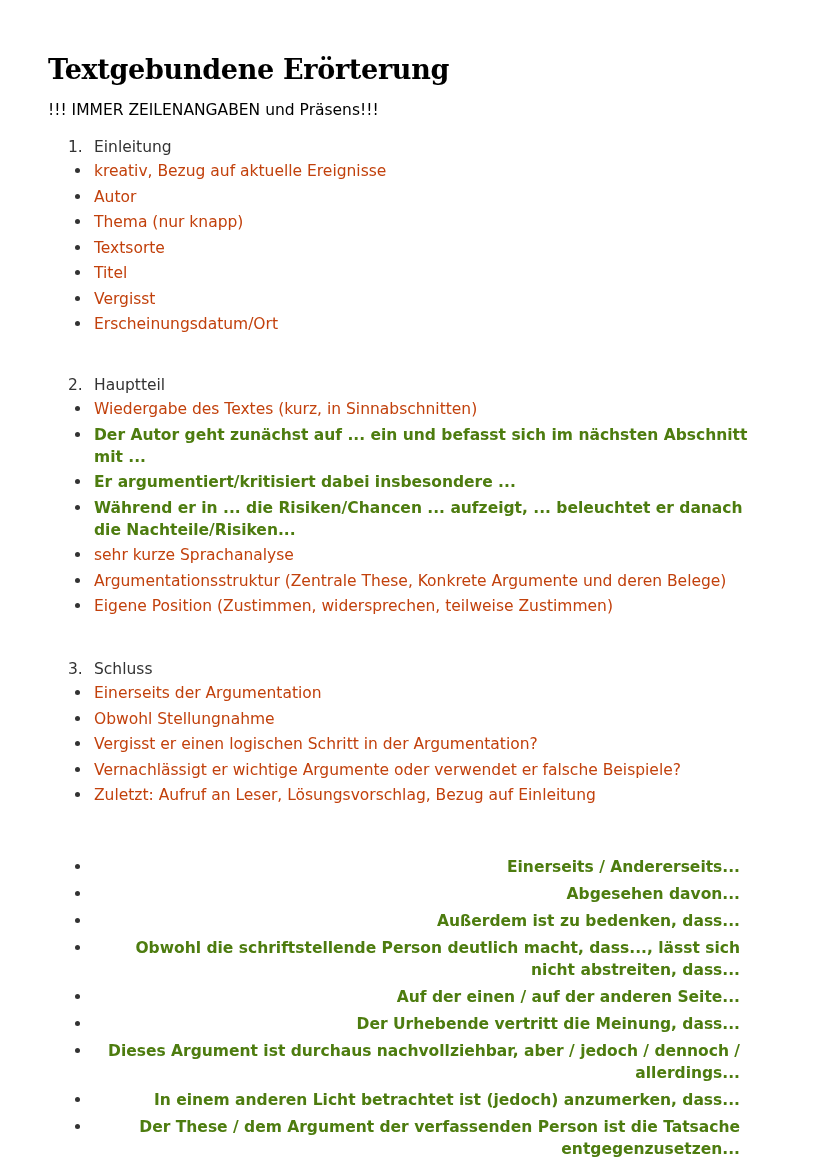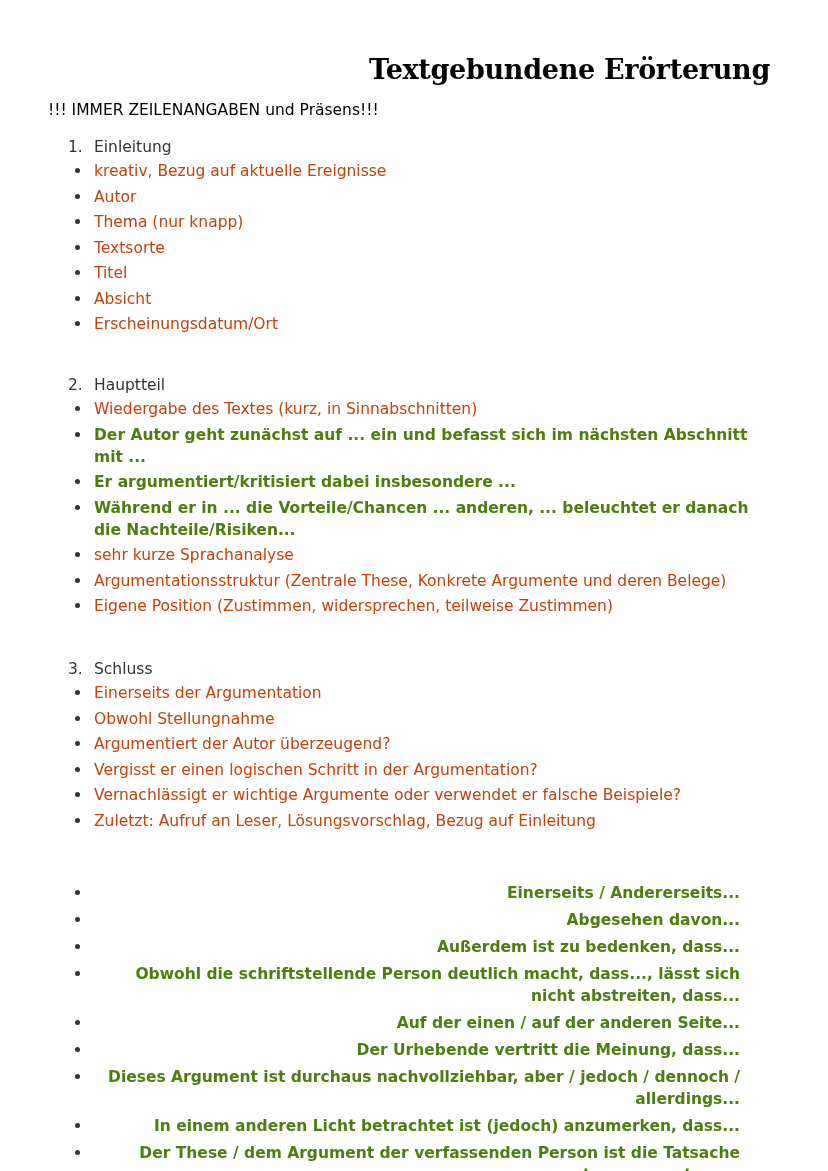--- a/index.html
+++ b/index.html
@@ -21,21 +21,20 @@
     padding: 44px 58px 40px 44px;
     background: #ffffff;
   }
   h1.doc-title {
     font-family: "DejaVu Serif", serif;
     font-weight: bold;
     font-size: 27px;
     letter-spacing: -0.3px;
     margin: 10px 0 0 4px;
     color: #000;
-    text-align: right;
   }
   .subtitle {
     font-family: "DejaVu Sans", sans-serif;
     font-weight: normal;
     font-size: 15.5px;
     margin: 16px 0 0 4px;
     color: #000;
   }
   .block {
     margin-top: 14px;
@@ -108,50 +107,49 @@
     <div class="num-item">
       <span class="num">1.</span>
       <span class="num-text">Einleitung</span>
     </div>
     <ul class="bullets">
       <li>kreativ, Bezug auf aktuelle Ereignisse</li>
       <li>Autor</li>
       <li>Thema (nur knapp)</li>
       <li>Textsorte</li>
       <li>Titel</li>
-      <li>Absicht</li>
+      <li>Vergisst</li>
       <li>Erscheinungsdatum/Ort</li>
     </ul>
   </div>
 
   <div class="block gap-2">
     <div class="num-item">
       <span class="num">2.</span>
       <span class="num-text">Hauptteil</span>
     </div>
     <ul class="bullets">
       <li>Wiedergabe des Textes (kurz, in Sinnabschnitten)</li>
       <li class="bold">Der Autor geht zunächst auf ... ein und befasst sich im nächsten Abschnitt mit ...</li>
       <li class="bold">Er argumentiert/kritisiert dabei insbesondere ...</li>
-      <li class="bold">Während er in ... die Vorteile/Chancen ... anderen, ... beleuchtet er danach die Nachteile/Risiken...</li>
+      <li class="bold">Während er in ... die Risiken/Chancen ... aufzeigt, ... beleuchtet er danach die Nachteile/Risiken...</li>
       <li>sehr kurze Sprachanalyse</li>
       <li>Argumentationsstruktur (Zentrale These, Konkrete Argumente und deren Belege)</li>
       <li>Eigene Position (Zustimmen, widersprechen, teilweise Zustimmen)</li>
     </ul>
   </div>
 
   <div class="block gap-3">
     <div class="num-item">
       <span class="num">3.</span>
       <span class="num-text">Schluss</span>
     </div>
     <ul class="bullets">
       <li>Einerseits der Argumentation</li>
       <li>Obwohl Stellungnahme</li>
-      <li>Argumentiert der Autor überzeugend?</li>
       <li>Vergisst er einen logischen Schritt in der Argumentation?</li>
       <li>Vernachlässigt er wichtige Argumente oder verwendet er falsche Beispiele?</li>
       <li>Zuletzt: Aufruf an Leser, Lösungsvorschlag, Bezug auf Einleitung</li>
     </ul>
   </div>
 
   <div class="block gap-4">
     <ul class="bullets phrases">
       <li class="bold">Einerseits / Andererseits...</li>
       <li class="bold">Abgesehen davon...</li>

